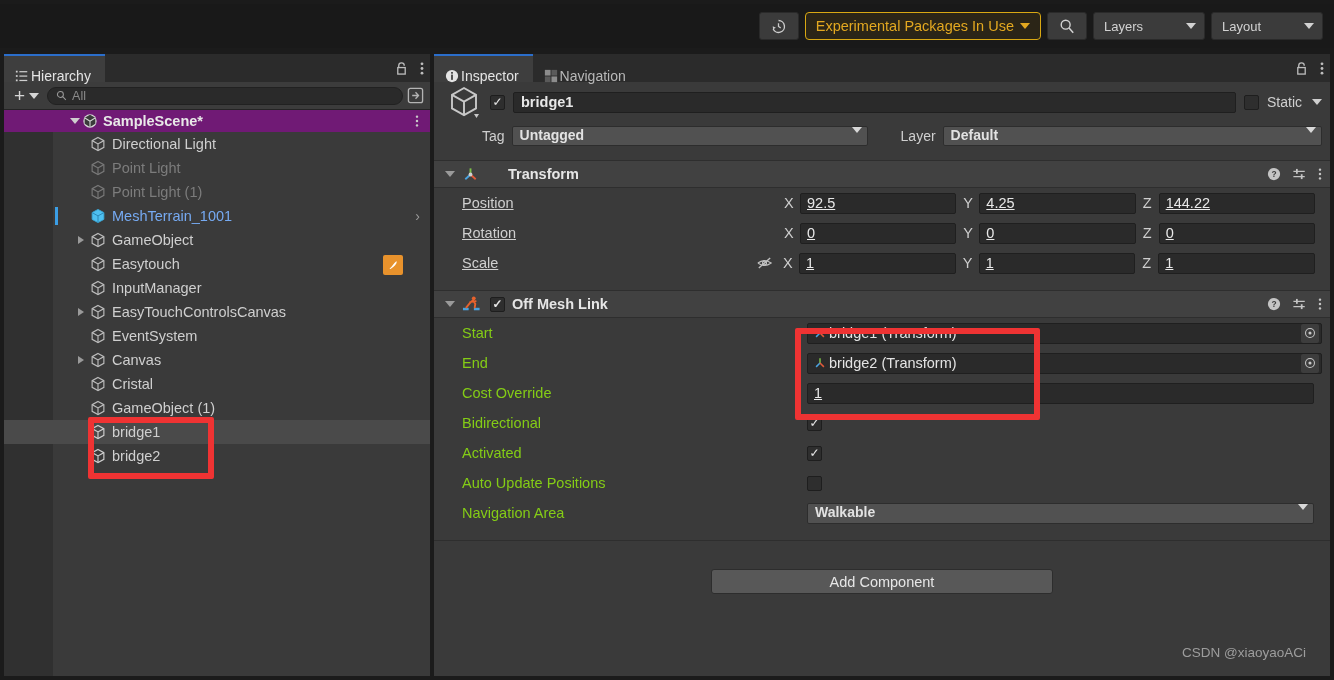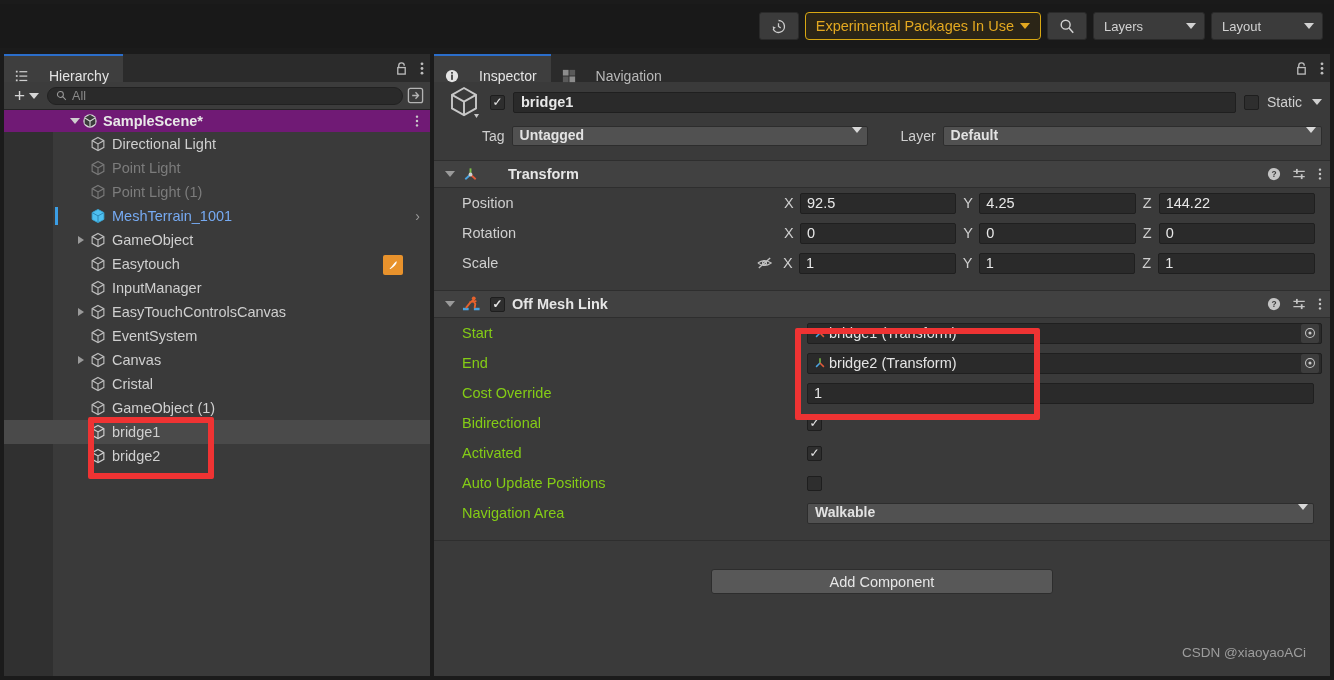--- a/index.html
+++ b/index.html
@@ -37,21 +37,21 @@
   .panel-hier {
     position: absolute; left: 4px; top: 54px; width: 426px; height: 622px;
     background: #383838; border-radius: 2px;
   }
   .panel-insp {
     position: absolute; left: 434px; top: 54px; width: 896px; height: 622px;
     background: #383838; border-radius: 2px;
   }
   .tabbar { position: relative; height: 28px; background: #2b2b2b; display: flex; align-items: flex-end; }
   .tab {
-    height: 28px; display: flex; align-items: center; gap: 20px;
+    height: 28px; display: flex; align-items: center; gap: 2px;
     padding: 16px 14px 0 11px; font-size: 14px; color: #b8b8b8; position: relative; text-align: center;
   }
   .tab.active { background: #3e3e3e; color: #e4e4e4; }
   .tab.active::before {
     content: ""; position: absolute; left: 0; right: 0; top: 0; height: 2px; background: #2b6ecb;
   }
   .tab-tools {
     position: absolute; right: 6px; top: 0; height: 28px;
     display: flex; align-items: center; gap: 12px;
   }
@@ -114,25 +114,25 @@
     padding: 0 5px 0 7px; color: #e2e2e2; font-size: 14px; font-weight: bold;
   }
   .comp-head {
     height: 28px; background: #414141; border-top: 1px solid #2e2e2e; border-bottom: 1px solid #2e2e2e;
     display: flex; align-items: center; gap: 7px; padding: 0 8px 0 11px;
     color: #e6e6e6; font-size: 14.5px; font-weight: bold;
   }
   .foldout-d { width: 0; height: 0; border-left: 5px solid transparent; border-right: 5px solid transparent; border-top: 6px solid #9a9a9a; flex: none; }
   .head-tools { margin-left: auto; display: flex; align-items: center; gap: 11px; }
   .vec-row { display: flex; align-items: center; height: 30px; padding: 0 8px 0 28px; }
-  .vec-lbl { width: 322px; color: #cfcfcf; font-size: 14.5px; }
+  .vec-lbl { width: 322px; color: #cfcfcf; font-size: 14.5px; text-decoration: underline; }
   .axis { color: #cfcfcf; font-size: 14.5px; width: 16px; text-align: left; }
   .nfield {
     flex: 1; height: 21px; background: #2a2a2a; border: 1px solid #1f1f1f; border-radius: 2px;
-    color: #e8e8e8; font-size: 14.5px; display: flex; align-items: center; padding: 0 6px; margin-right: 7px;
+    color: #e8e8e8; font-size: 14.5px; display: flex; align-items: center; padding: 0 6px; margin-right: 7px; text-decoration: underline;
   }
   .prop-row { display: flex; align-items: center; height: 30px; padding: 0 8px 0 28px; }
   .prop-lbl { width: 345px; color: #84cc16; font-size: 14.5px; }
   .objfield {
     flex: 1; height: 21px; background: #2a2a2a; border: 1px solid #1f1f1f; border-radius: 2px;
     color: #e3e3e3; font-size: 14.5px; display: flex; align-items: center; padding: 0 2px 0 5px; gap: 2px;
   }
   .picker {
     margin-left: auto; width: 18px; height: 19px; background: #3d3d3d; border-radius: 2px;
     display: flex; align-items: center; justify-content: center; flex: none;

